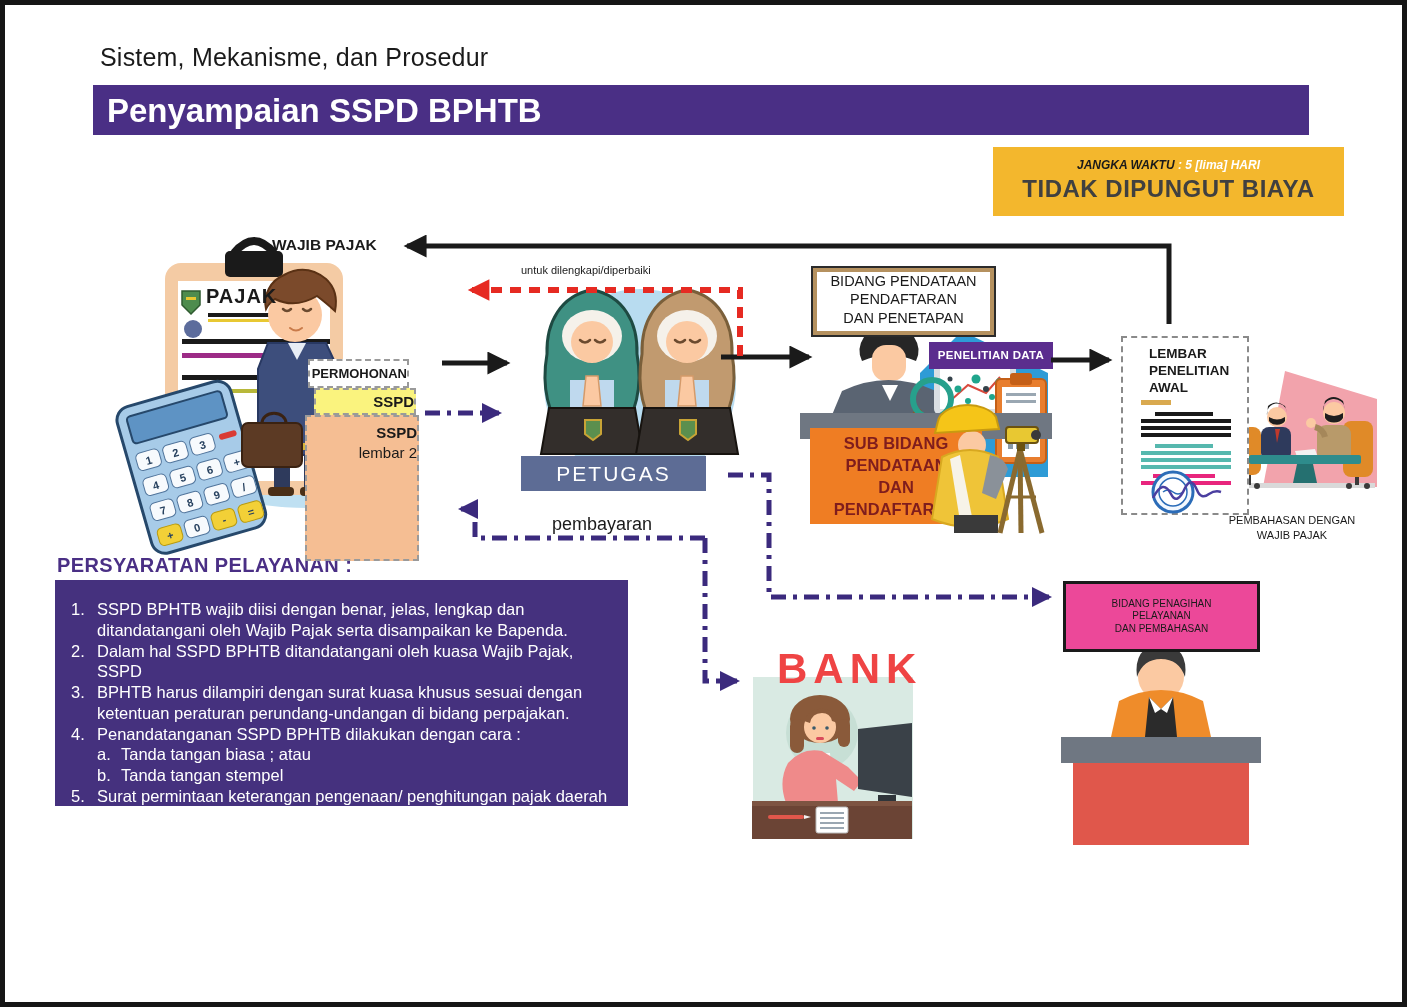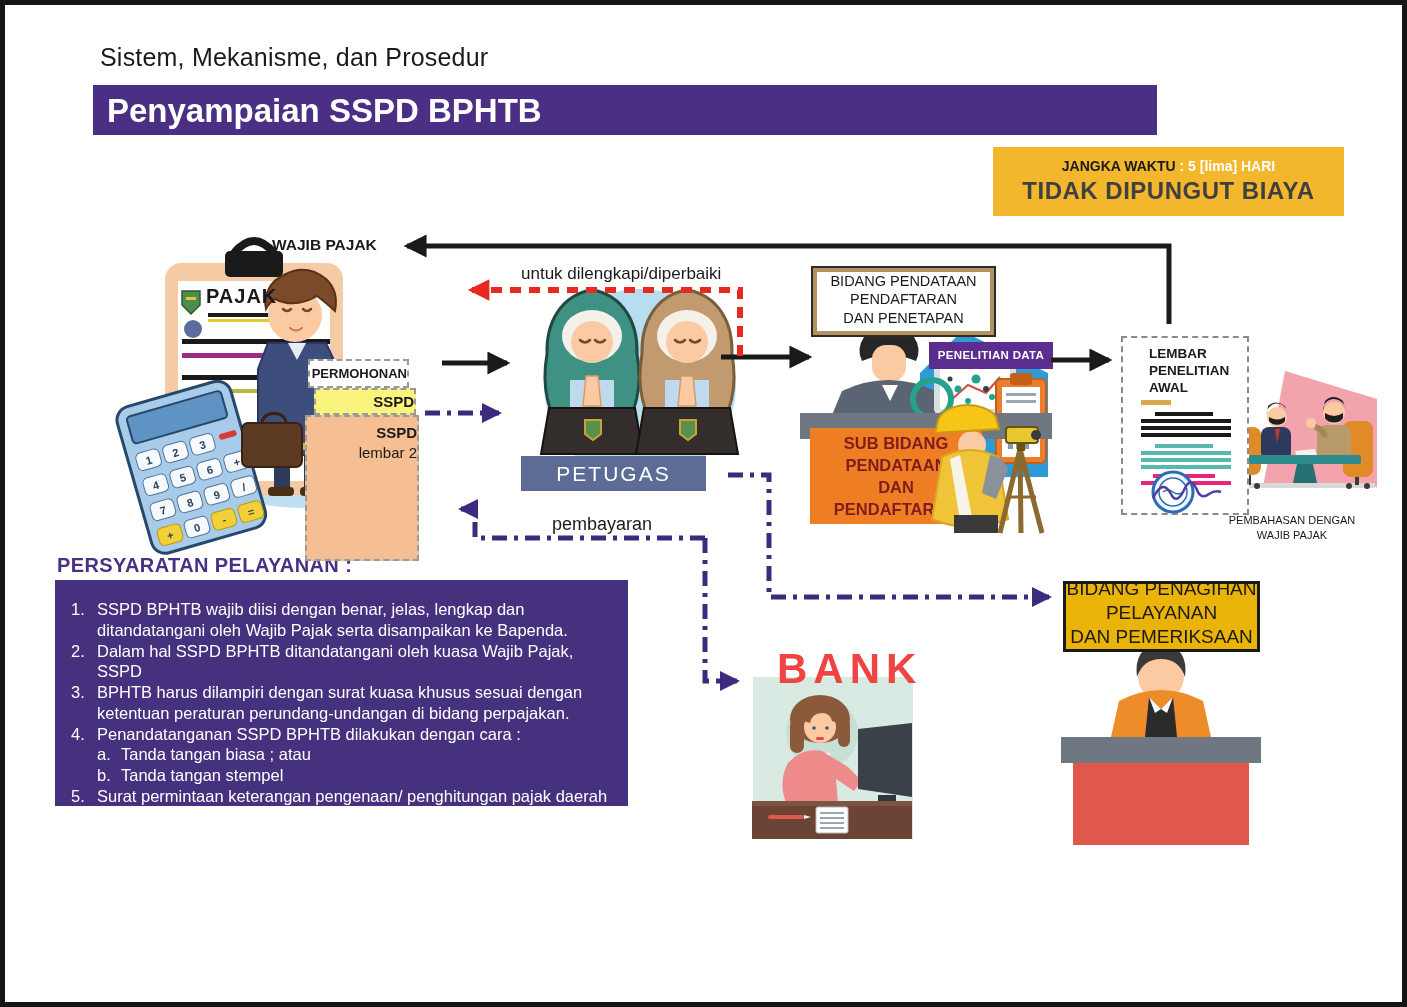--- a/index.html
+++ b/index.html
@@ -4,37 +4,37 @@
 <style>
   html,body{margin:0;padding:0;background:#e8e8e8;}
   .canvas{
     position:relative; width:1407px; height:1007px; background:#ffffff;
     border:5px solid #151515; box-sizing:border-box; overflow:hidden;
     font-family:"Liberation Sans", sans-serif; color:#1a1a1a;
   }
   .abs{position:absolute;}
   
   .subtitle{left:95px; top:38px; font-size:25px; font-weight:500; letter-spacing:.2px;}
-  .title-banner{left:88px; top:80px; width:1064px; height:50px; background:#4A2F85;}
+  .title-banner{left:88px; top:80px; width:1216px; height:50px; background:#4A2F85;}
   .title-banner span{display:block; padding:7px 0 0 14px; color:#fff; font-size:33px; font-weight:bold;}
   
   .info-banner{left:988px; top:142px; width:351px; height:69px; background:#F3B72D; text-align:center;}
-  .info-line1{margin-top:11px; font-size:14px; font-weight:bold; color:#1a1a1a;}
+  .info-line1{margin-top:11px; font-size:12px; font-weight:bold; color:#1a1a1a;font-style:italic;}
   .info-line1 .w{color:#ffffff;}
   .info-line2{margin-top:3px; font-size:24px; font-weight:bold; color:#404040; letter-spacing:.5px;}
   
   .wp-label{left:267px; top:231px; font-size:15.5px; font-weight:bold;}
-  .revision-label{left:516px; top:259px; font-size:17px;}
+  .revision-label{left:516px; top:259px; font-size:11px;}
   .payment-label{left:547px; top:509px; font-size:18px;}
   .bank-label{left:772px; top:640px; font-size:42px; font-weight:bold; color:#ef4444; letter-spacing:6px; z-index:5;}
   .pembahasan-label{left:1182px; top:508px; width:210px; text-align:center; font-size:11px; line-height:1.32;}
   
   .pendataan-box{left:806px; top:261px; width:181px; height:67px; background:#fff; border:2px solid #2b2b2b; z-index:4;}
   .pendataan-box .inner{position:absolute; inset:0; border:4px solid #B5915F; display:flex; flex-direction:column; justify-content:flex-start; text-align:center; font-size:14.5px; line-height:1.26;}
-  .penagihan-box{left:1058px; top:576px; width:191px; height:65px; background:#eab308; border:3px solid #1a1a1a; display:flex; flex-direction:column; justify-content:flex-end; text-align:center; font-size:19px; line-height:1.26; z-index:4;}
+  .penagihan-box{left:1058px; top:576px; width:191px; height:65px; background:#ec4899; border:3px solid #1a1a1a; display:flex; flex-direction:column; justify-content:center; text-align:center; font-size:10px; line-height:1.26; z-index:4;}
   .tppd-banner{left:516px; top:451px; width:185px; height:35px; background:#5D6C95; color:#fff; text-align:center; font-size:21px; letter-spacing:2px; line-height:35px; z-index:4;}
   .subbidang-box{left:805px; top:423px; width:172px; height:96px; background:#EF7D23; color:#7f1d1d; font-weight:bold; text-align:center; font-size:16.5px; line-height:1.34; padding-top:4px; box-sizing:border-box; z-index:4;}
   .penelitian-badge{left:924px; top:337px; width:124px; height:27px; background:#5B2D8E; color:#fff; font-size:11.5px; font-weight:bold; text-align:center; line-height:27px; letter-spacing:.3px; z-index:4;}
   
   .doc{border:2px dashed #9a9a9a; box-sizing:border-box; text-align:right; font-weight:bold; z-index:4; background:#fff;margin-top:44px;}
   .doc-permohonan{left:303px; top:310px; width:101px; height:29px; font-size:13px; line-height:25px;}
   .doc-sspd{left:309px; top:339px; width:102px; height:27px; background:#FAF37E; font-size:15px; line-height:23px;}
   .doc-sspd2{left:300px; top:366px; width:114px; height:146px; background:#F5BE93; font-size:15px; line-height:1.3; padding-top:6px;}
   .pajak-label{left:201px; top:280px; font-size:20px; font-weight:bold; letter-spacing:1px; z-index:4;}
   
@@ -371,21 +371,21 @@
       </div>
     <div class="req-row">
         <span class="n">6.</span>
         <span class="t">Data atau dokumen yang menjadi dasar penghitungan pajak terutang</span>
       </div>
   </div>
 
   <div class="abs penagihan-box line3">
     <span>BIDANG PENAGIHAN</span>
     <span>PELAYANAN</span>
-    <span>DAN PEMERIKSAAN</span>
+    <span>DAN PEMBAHASAN</span>
   </div>
   <svg class="abs" style="left:1056px;top:630px;z-index:2" width="200" height="212" viewBox="0 0 200 212">
     <g>
       <circle cx="100" cy="42" r="23" fill="#FBC9A2"></circle>
       <path d="M76,42 q-4,-30 24,-34 q28,4 24,34 q-6,-18 -24,-18 q-18,0 -24,18 z" fill="#3A3A3A"></path>
       <path d="M58,66 q42,-22 84,0 l8,36 H50 z" fill="#EF8C2A"></path>
       <polygon points="88,62 100,74 112,62 116,102 84,102" fill="#2B2B2B"></polygon>
       <polygon points="88,62 100,74 94,78" fill="#ffffff"></polygon>
       <polygon points="112,62 100,74 106,78" fill="#ffffff"></polygon>
     </g>

